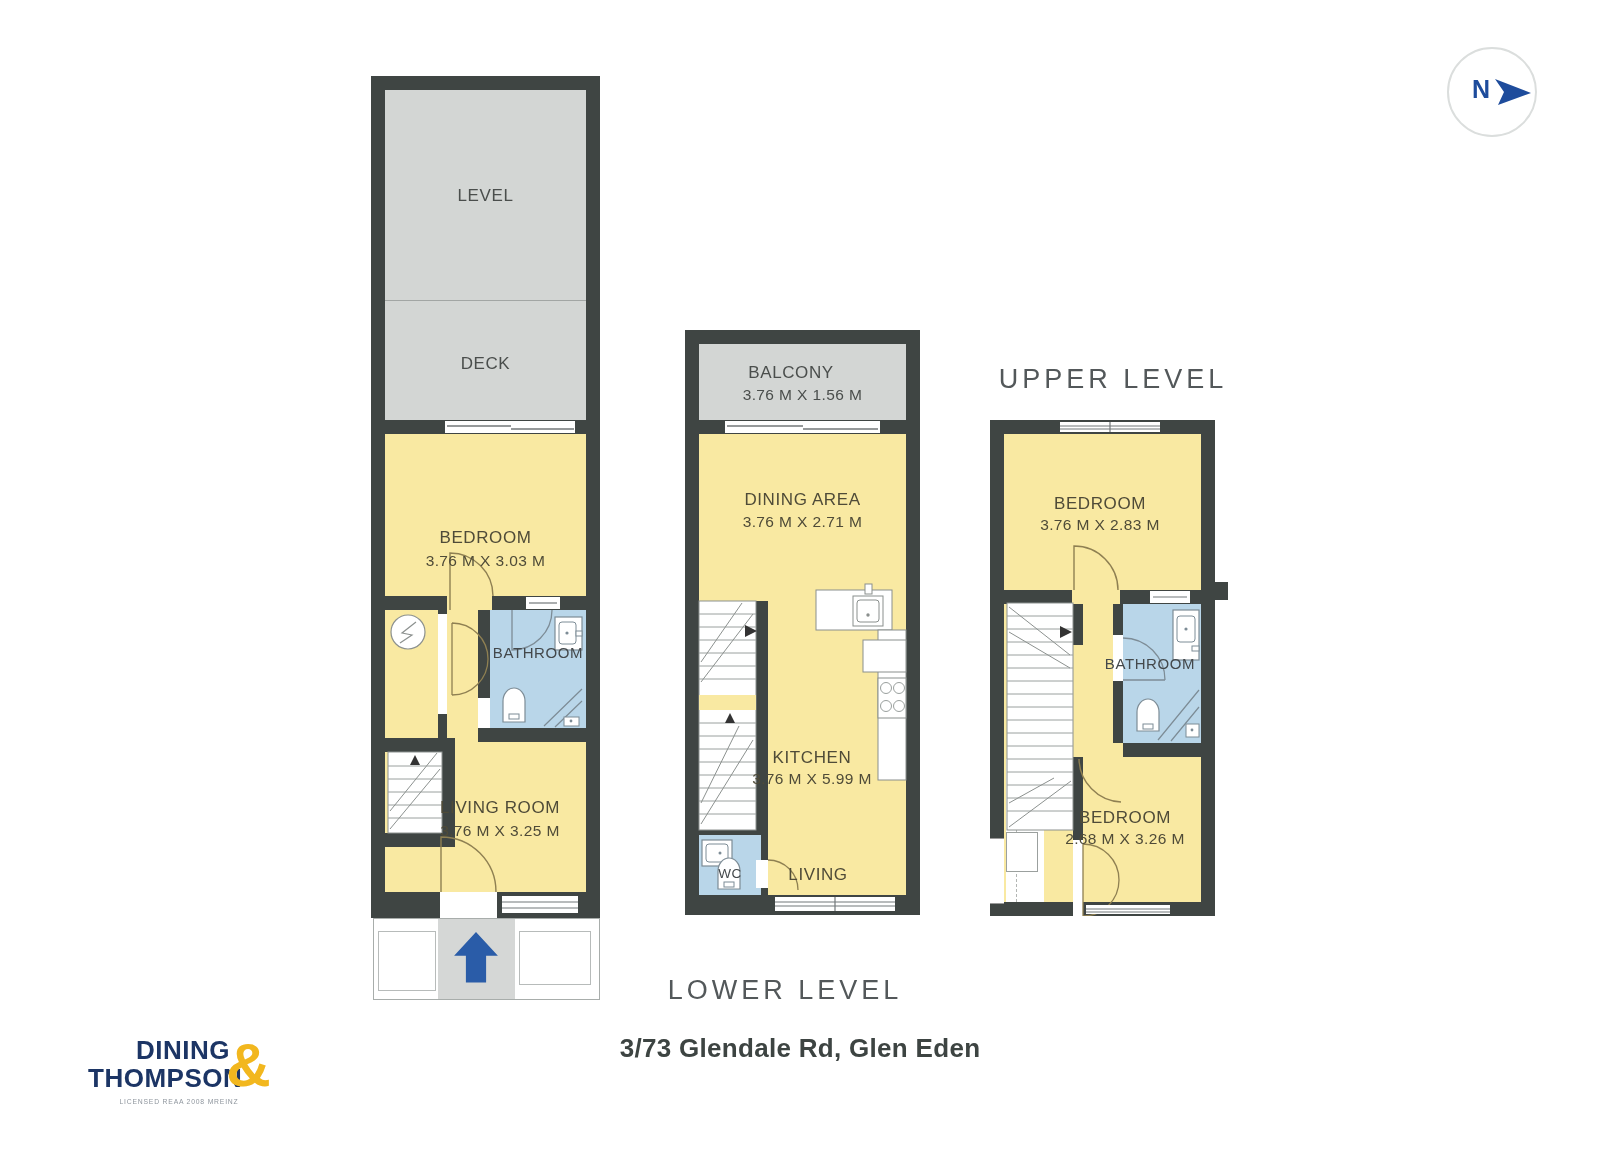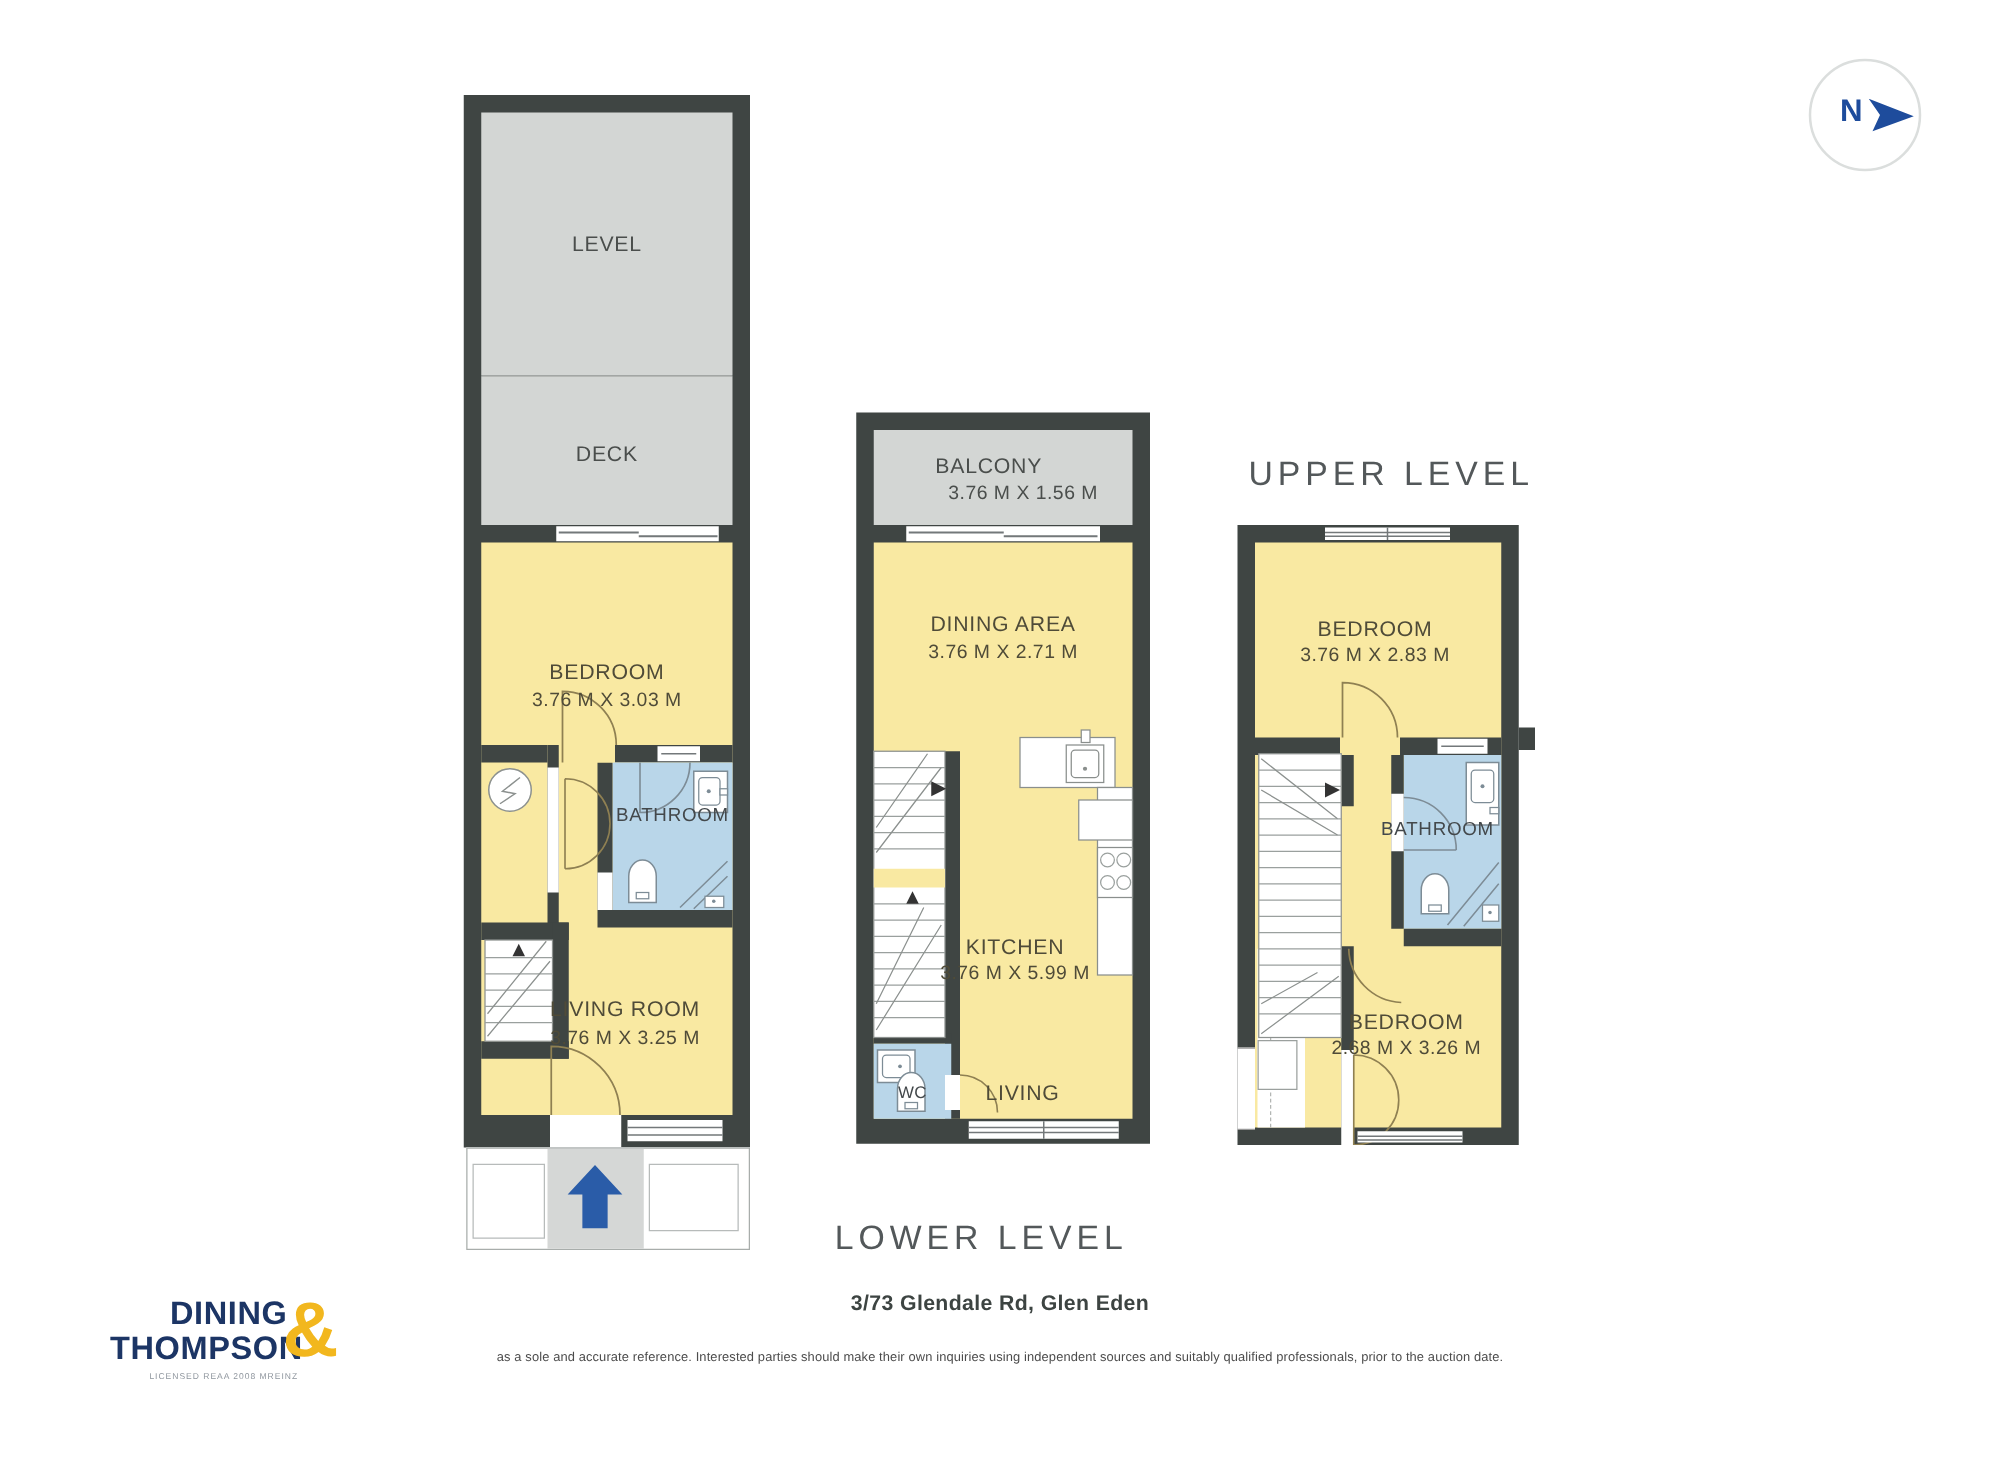--- a/index.html
+++ b/index.html
@@ -11,21 +11,21 @@
   .gray{background:#D3D6D4;}
   .blue{background:#B9D6E9;}
   .white{background:#fff;}
   .room-label{font-size:17px;color:#4F4B38;letter-spacing:.6px;text-align:center;white-space:nowrap;}
   .room-dims{font-size:15.5px;color:#4F4B38;letter-spacing:.4px;text-align:center;white-space:nowrap;}
   .on-gray{color:#4a4e4c;}
   .on-blue{color:#43484b;font-size:15px;}
   .small-label{font-size:13.5px;color:#43484b;text-align:center;letter-spacing:.4px;}
   .lvl-title{font-size:27px;color:#53585A;letter-spacing:4px;text-align:center;white-space:nowrap;}
   .overlay{left:0;top:0;pointer-events:none;}
-  .address{font-size:17px;font-weight:bold;color:#3D4442;text-align:center;letter-spacing:.3px;}
+  .address{font-size:26px;font-weight:bold;color:#3D4442;text-align:center;letter-spacing:.3px;}
   .disclaimer{font-size:10.3px;color:#4C4C4C;text-align:center;letter-spacing:.1px;}
   .logo-line{font-size:26px;font-weight:bold;color:#1C3565;line-height:28px;text-align:right;letter-spacing:.5px;}
   .logo-amp{font-size:62px;font-weight:bold;color:#F2B71E;line-height:58px;}
   .logo-tag{font-size:6.8px;color:#8E959D;letter-spacing:.8px;text-align:center;}
   .compass{border:2px solid #DBDEDD;border-radius:50%;background:#fff;}
   .compass-n{font-size:25px;font-weight:bold;color:#1E4C9C;}
   .dash-line{border-left:1px dashed #B3B6B4;}
   .shelf{background:#fff;border:1px solid #9BA09E;}
   .win-left{background:#fff;border-top:1px solid #999;border-bottom:1px solid #999;}
 </style>
@@ -186,21 +186,21 @@
         <rect x="71" y="530" width="12" height="28" fill="#fff"></rect>
         <path d="M83 530 A30 30 0 0 1 113 560" stroke="#8F8052" stroke-width="1.3" fill="none"></path>
       </g>
       <g>
         <rect x="90" y="567" width="120" height="14" fill="#fff"></rect>
         <path d="M90 572 H210 M90 576 H210 M150 567 V581" stroke="#73787A" stroke-width="1.2" fill="none"></path>
       </g>
     </svg>
 
     <div class="abs room-label on-gray" style="left:0;top:33px;width:212px;">BALCONY</div>
-    <div class="abs room-dims on-gray" style="left:0;top:56px;width:235px;margin-left:16px;">3.76 M X 1.56 M</div>
+    <div class="abs room-dims on-gray" style="left:0;top:56px;width:235px;">3.76 M X 1.56 M</div>
     <div class="abs room-label" style="left:0;top:160px;width:235px;">DINING AREA</div>
     <div class="abs room-dims" style="left:0;top:183px;width:235px;">3.76 M X 2.71 M</div>
     <div class="abs room-label" style="left:19px;top:418px;width:216px;">KITCHEN</div>
     <div class="abs room-dims" style="left:19px;top:440px;width:216px;">3.76 M X 5.99 M</div>
     <div class="abs small-label" style="left:14px;top:536px;width:62px;">WC</div>
     <div class="abs room-label" style="left:58px;top:535px;width:150px;">LIVING</div>
   </div>
   <div class="abs lvl-title" style="left:635px;top:950px;width:300px;margin-top:25px;">LOWER LEVEL</div>
 
   <div class="abs lvl-title" style="left:963px;top:364px;width:300px;">UPPER LEVEL</div>
@@ -279,15 +279,14 @@
   </div>
 
   <div class="abs" style="left:88px;top:1030px;width:190px;height:82px;">
     <div class="abs logo-line" style="left:0;top:6px;width:142px;">DINING</div>
     <div class="abs logo-line" style="left:0;top:34px;width:142px;">THOMPSON</div>
     <div class="abs logo-amp" style="left:138px;top:6px;">&amp;</div>
     <div class="abs logo-tag" style="left:20px;top:68px;width:142px;">LICENSED REAA 2008 MREINZ</div>
   </div>
 
   <div class="abs address" style="left:0;top:1033px;width:1600px;">3/73 Glendale Rd, Glen Eden</div>
-  <div class="abs disclaimer" style="left:0;top:1081px;width:1600px;">as a sole and accurate reference. Interested parties should make their own inquiries using independent sources and suitably qualified professionals, prior to the auction date.</div>
 
 </div>
 
 </body></html>

